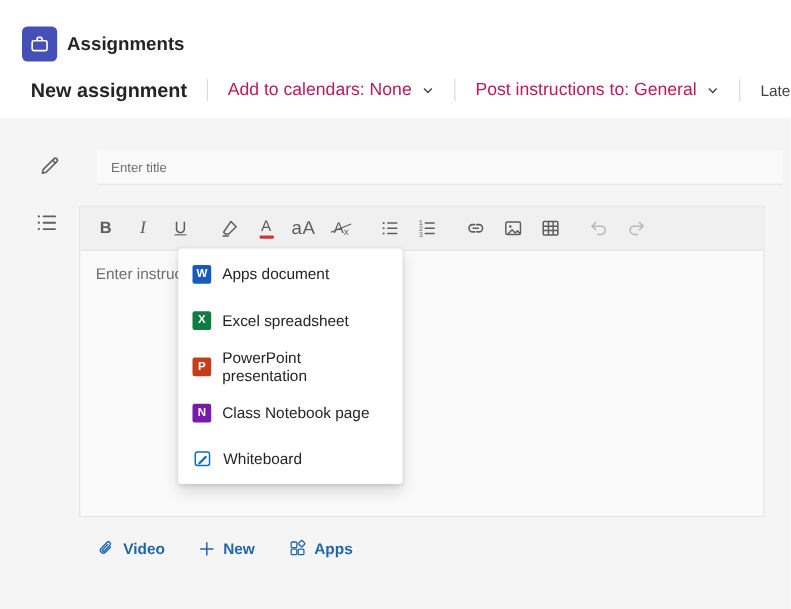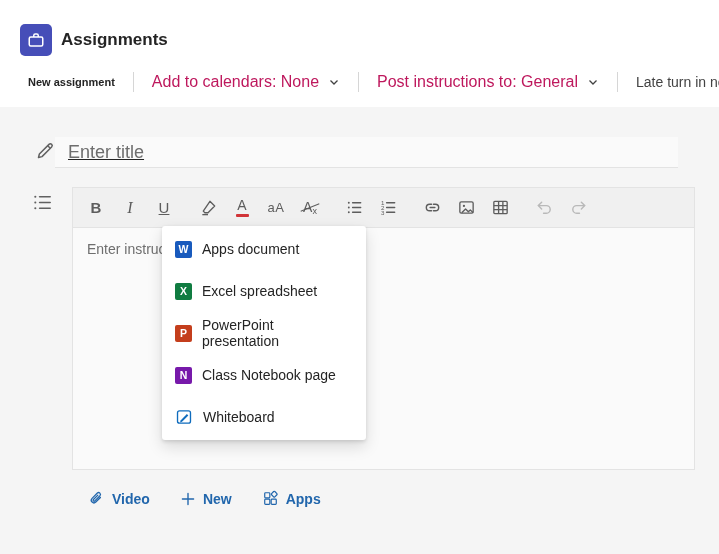--- a/index.html
+++ b/index.html
@@ -8,51 +8,51 @@
 
   
   .header { position:absolute; top:0; left:0; right:0; height:56px; background:#fff;
             display:flex; align-items:center; padding-left:20px; border-bottom:1px solid #ebebeb;margin-top:12px; }
   .app-icon { width:32px; height:32px; border-radius:5px; display:flex; align-items:center; justify-content:center; flex:none; }
   .page-title { font-size:17px; font-weight:700; color:#242424; margin-left:9px; }
 
   
   .command-bar { position:absolute; top:57px; left:0; right:0; height:50px; background:#fff;
                  display:flex; align-items:center; padding-left:28px; white-space:nowrap; overflow:hidden; }
-  .cb-strong { font-size:11px; font-weight:700; color:#242424; }
+  .cb-strong { font-size:18px; font-weight:700; color:#242424; }
   .vsep { width:1px; height:20px; background:#d6d6d6; margin:0 18px; flex:none; }
   .cb-drop { display:flex; align-items:center; gap:9px; background:none; border:none;
              font-size:16px; color:#be185d; cursor:pointer; white-space:nowrap; }
   .cb-plain { font-size:14px; color:#424242; }
 
   
   .main { position:absolute; top:107px; left:0; right:0; bottom:0; background:#f5f5f5; }
 
   .gutter-icon { position:absolute; color:#616161; }
   .pencil-wrap { left:35px; top:33px; }
   .list-wrap   { left:31px; top:84px; }
 
-  .title-input { position:absolute; left:55px; top:30px; width:623px; height:31px;
+  .title-input { position:absolute; left:88px; top:30px; width:623px; height:31px;
                  background:#fafafa; border:none; border-bottom:1px solid #e3e3e3;
-                 padding:0 13px; font-size:18px; color:#242424; outline:none;text-decoration:underline; }
+                 padding:0 13px; font-size:12px; color:#242424; outline:none; }
   .title-input::placeholder { color:#6e6e6e; }
 
   
   .editor { position:absolute; left:72px; top:80px; width:623px; height:283px;
             background:#fafafa; border:1px solid #e3e3e3; }
   .ed-toolbar { height:40px; background:#f0f0f0; border-bottom:1px solid #e3e3e3;
                 display:flex; align-items:center; padding-left:6px; }
   .tb-btn { width:34px; height:40px; display:flex; align-items:center; justify-content:center;
             background:none; border:none; color:#5d5d5d; font-size:15px; cursor:pointer; }
   .tb-btn.disabled { color:#b9b9b9; }
   .tb-gap { width:10px; flex:none; }
   .glyph-b { font-weight:700; font-size:15px; }
   .glyph-i { font-family:"Liberation Serif", serif; font-style:italic; font-size:16px; }
   .glyph-u { text-decoration:underline; font-size:15px; }
-  .glyph-aA { font-size:13px; letter-spacing:0.5px; }
+  .glyph-aA { font-size:17px; letter-spacing:0.5px; }
   .fc { display:flex; flex-direction:column; align-items:center; line-height:1; font-size:14px; }
   .fc-bar { display:block; width:13px; height:3px; border-radius:1px; margin-top:2px; }
   .cf { position:relative; font-size:14px; line-height:1; }
   .cf .cf-sub { font-size:9px; vertical-align:-2px; }
   .cf::after { content:""; position:absolute; left:-3px; right:-3px; top:48%;
                border-top:1.4px solid currentColor; transform:rotate(-22deg); }
   .ed-body { padding:13px 14px; font-size:14px; color:#6e6e6e; }
 
   
   .menu { position:absolute; left:162px; top:226px; width:204px; padding:2px 0; background:#fff;

